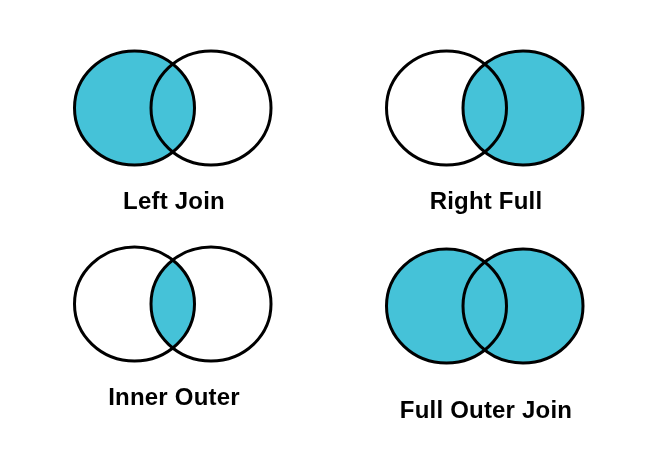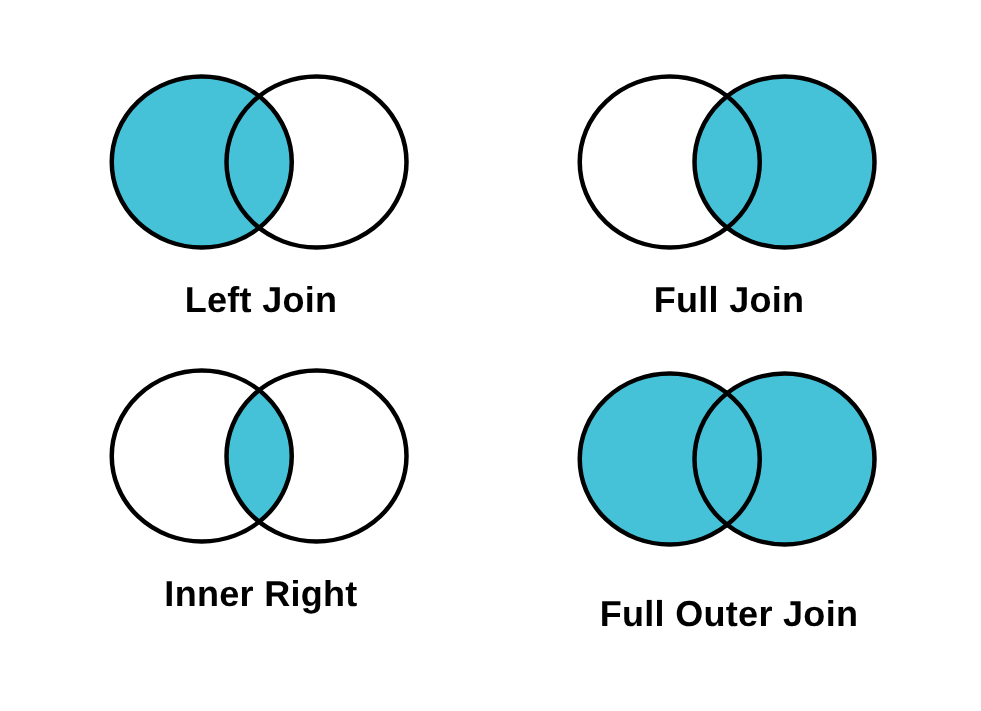--- a/index.html
+++ b/index.html
@@ -84,37 +84,37 @@
         <clipPath id="clipA1">
             <ellipse cx="63.5" cy="60" rx="60" ry="57"></ellipse>
           </clipPath>
       </defs>
       <ellipse class="region region-left" cx="63.5" cy="60" rx="60" ry="57"></ellipse>
       <ellipse class="region region-right" cx="140" cy="60" rx="60" ry="57"></ellipse>
       <ellipse class="region region-intersection" clip-path="url(#clipA1)" cx="140" cy="60" rx="60" ry="57"></ellipse>
       <ellipse class="outline" cx="63.5" cy="60" rx="60" ry="57"></ellipse>
       <ellipse class="outline" cx="140" cy="60" rx="60" ry="57"></ellipse>
     </svg>
-    <figcaption class="join-label">Full Join</figcaption>
+    <figcaption class="join-label">Right Full</figcaption>
   </figure>
 
   <figure class="join-figure fig-inner-join fill-intersection">
     <svg class="venn" width="206" height="120" viewBox="0 0 206 120">
       <defs>
         <clipPath id="clipA2">
             <ellipse cx="63.5" cy="60" rx="60" ry="57"></ellipse>
           </clipPath>
       </defs>
       <ellipse class="region region-left" cx="63.5" cy="60" rx="60" ry="57"></ellipse>
       <ellipse class="region region-right" cx="140" cy="60" rx="60" ry="57"></ellipse>
       <ellipse class="region region-intersection" clip-path="url(#clipA2)" cx="140" cy="60" rx="60" ry="57"></ellipse>
       <ellipse class="outline" cx="63.5" cy="60" rx="60" ry="57"></ellipse>
       <ellipse class="outline" cx="140" cy="60" rx="60" ry="57"></ellipse>
     </svg>
-    <figcaption class="join-label">Inner Right</figcaption>
+    <figcaption class="join-label">Inner Outer</figcaption>
   </figure>
 
   <figure class="join-figure fig-full-outer-join fill-both">
     <svg class="venn" width="206" height="120" viewBox="0 0 206 120">
       <defs>
         <clipPath id="clipA3">
             <ellipse cx="63.5" cy="60" rx="60" ry="57"></ellipse>
           </clipPath>
       </defs>
       <ellipse class="region region-left" cx="63.5" cy="60" rx="60" ry="57"></ellipse>

